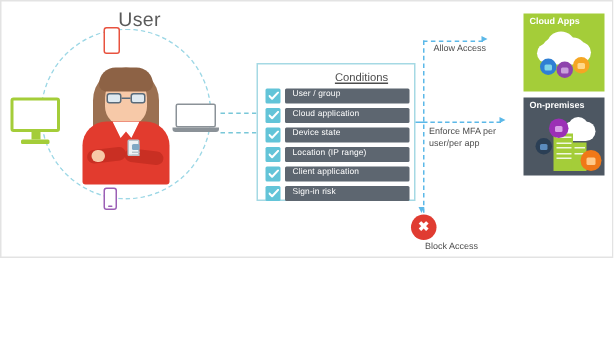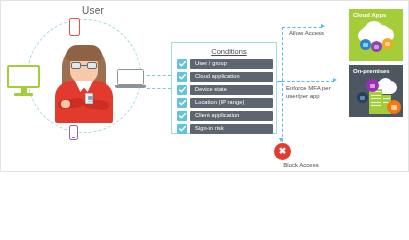--- a/index.html
+++ b/index.html
@@ -18,21 +18,21 @@
     overflow:hidden;
   }
 
   
   .abs{position:absolute;}
 
   
   #user-label{
     left:62px;top:4px;width:60px;
     text-align:center;
-    font-size:10px;color:#5a5a5a;
+    font-size:13px;color:#5a5a5a;
     letter-spacing:.2px;
   }
 
   
   #user-circle{
     left:26px;top:18px;width:114px;height:114px;
     border:1px dashed #9ed8e6;
     border-radius:50%;
     box-sizing:border-box;
   }
@@ -143,21 +143,21 @@
     border-top:1.4px dashed #79c7d8;height:0;
   }
 
   
   #conditions-panel{
     left:170px;top:41px;width:106px;height:92px;
     background:#ffffff;border:1.4px solid #a5d9e4;
     box-sizing:border-box;
   }
   #conditions-title{
-    position:absolute;left:4px;top:4px;width:106px;text-align:center;
+    position:absolute;left:16px;top:4px;width:106px;text-align:center;
     font-size:7.5px;color:#4d4d4d;text-decoration:underline;
   }
   .cond-row{
     position:absolute;left:5px;width:96px;height:10px;
   }
   .cond-check{
     position:absolute;left:0;top:0;width:10px;height:10px;
     background:#63c4d8;border-radius:1px;
   }
   .cond-check svg{position:absolute;left:1.5px;top:2px;}

